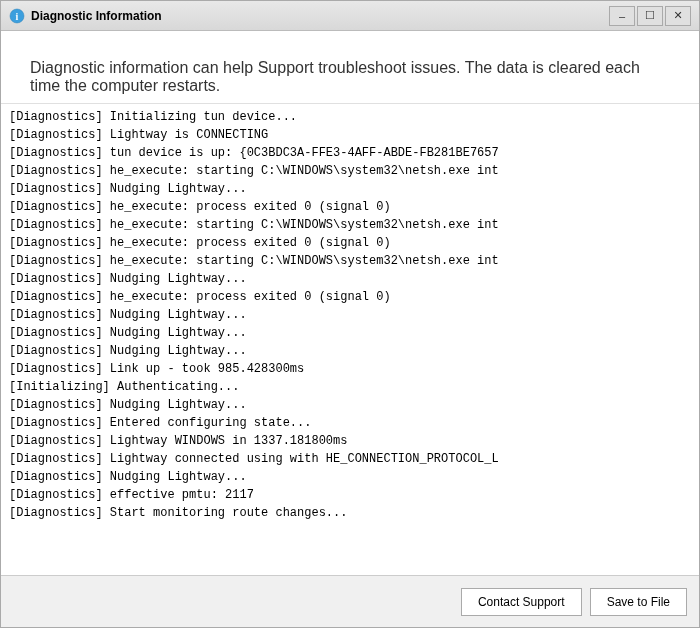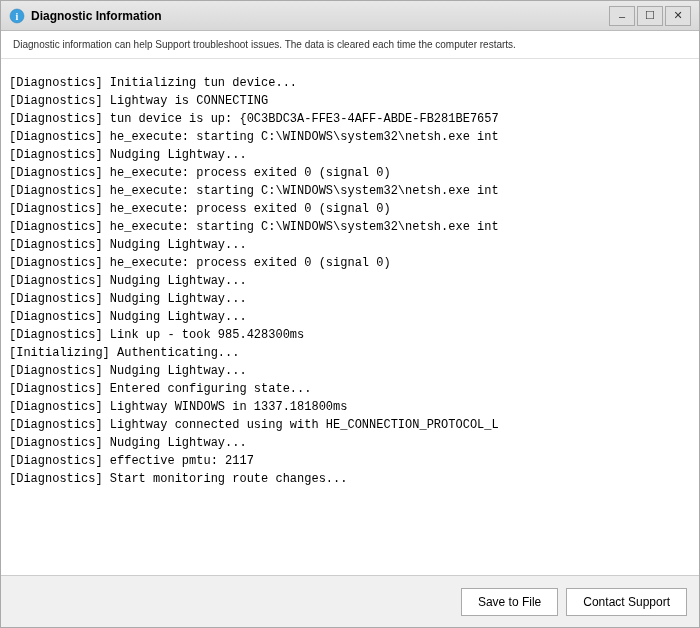--- a/index.html
+++ b/index.html
@@ -64,35 +64,35 @@
       border: 1px solid #aaaaaa;
       display: flex;
       align-items: center;
       justify-content: center;
       font-size: 11px;
       cursor: pointer;
       color: #333;
     }
 
     .info-bar {
-      padding: 8px 12px;
-      font-size: 10px;
+      padding: 8px 29px;
+      font-size: 16px;
       color: #333;
       background: #ffffff;
       border-bottom: 1px solid #e0e0e0;
       flex-shrink: 0;
+      margin-top: 20px;
     }
 
     .content-area {
       flex: 1;
       display: flex;
       flex-direction: column;
       overflow: hidden;
       position: relative;
-      margin-top: 11px;
     }
 
     .log-container {
       flex: 1;
       overflow-y: scroll;
       overflow-x: scroll;
       padding: 4px 8px;
       background: #ffffff;
       font-family: 'Courier New', Courier, monospace;
       font-size: 12px;
@@ -188,17 +188,17 @@
         <div class="log-line">[Diagnostics] Entered configuring state...</div>
         <div class="log-line">[Diagnostics] Lightway WINDOWS in 1337.181800ms</div>
         <div class="log-line">[Diagnostics] Lightway connected using with HE_CONNECTION_PROTOCOL_L</div>
         <div class="log-line">[Diagnostics] Nudging Lightway...</div>
         <div class="log-line">[Diagnostics] effective pmtu: 2117</div>
         <div class="log-line">[Diagnostics] Start monitoring route changes...</div>
       </div>
   </div>
 
   <div class="footer">
+    <button class="footer-btn">Contact Support</button>
     <button class="footer-btn">Save to File</button>
-    <button class="footer-btn">Contact Support</button>
   </div>
 
 </div>
 
 </body></html>

